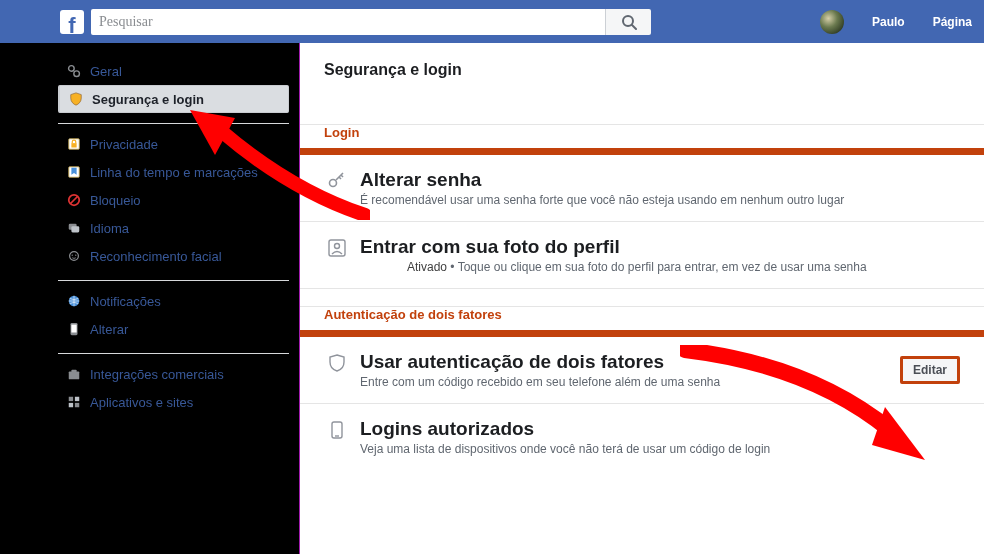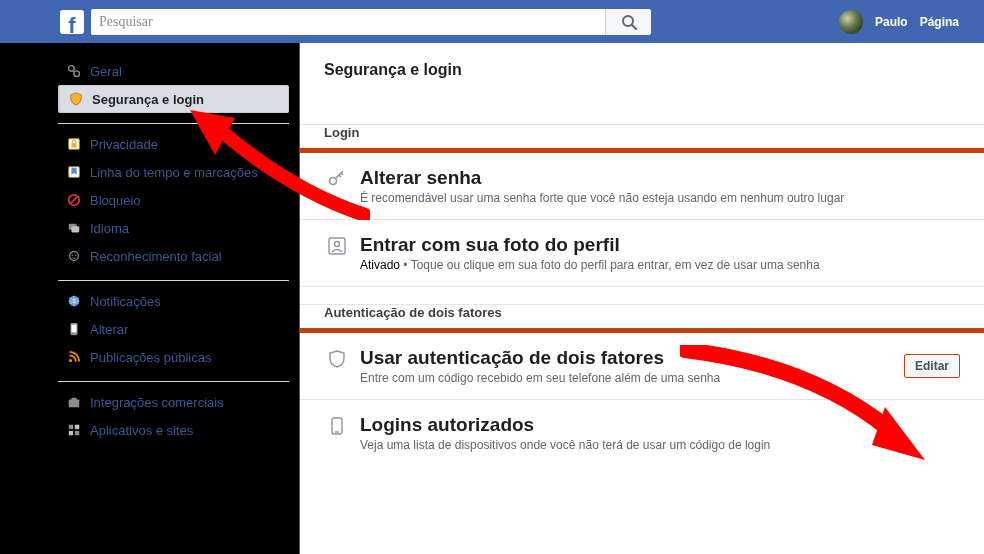--- a/index.html
+++ b/index.html
@@ -56,24 +56,24 @@
     width: 46px;
     background: #f5f6f7;
     border: none;
     border-left: 1px solid #ccd0d5;
     border-radius: 0 2px 2px 0;
     display: flex; align-items: center; justify-content: center;
     cursor: pointer;
   }
   .header-right {
     position: absolute;
-    right: 17px; top: 0; bottom: 0;
+    right: 4px; top: 0; bottom: 0;
     display: flex;
     align-items: center;
-    gap: 12px;
+    gap: 28px;
     padding-right: 8px;
     color: #fff;
     font-weight: bold;
     font-size: 12px;
   }
   .avatar {
     width: 24px; height: 24px;
     border-radius: 50%;
     background: radial-gradient(circle at 35% 35%, #d6cfa8 0%, #6b7a4f 40%, #2e3a22 80%);
     flex-shrink: 0;
@@ -134,23 +134,23 @@
   .page-title {
     font-size: 16px;
     font-weight: bold;
     color: #1c1e21;
     padding-left: 24px;
     margin-bottom: 28px;
   }
   .section-header {
     font-size: 13px;
     font-weight: bold;
-    color: #404040;
+    color: #c2410c;
     padding: 0 24px 8px 24px;
-    border-bottom: 5px solid #c2410c;
+    border-bottom: 7px solid #c2410c;
   }
   .row {
     display: flex;
     align-items: flex-start;
     padding: 14px 24px;
     border-bottom: 1px solid #e5e5e5;
     position: relative;
   }
   .row .row-icon {
     width: 26px;
@@ -170,24 +170,24 @@
     font-weight: bold;
     color: #1c1e21;
     margin-bottom: 2px;
   }
   .row-sub {
     font-size: 12px;
     color: #606770;
     white-space: nowrap;
     overflow: hidden;
   }
-  .status-on { color: #000000; }
+  .status-on { color: #404040; margin-left: 47px; }
   .edit-btn {
     background: #f5f6f7;
-    border: 1px solid #c2410c;
+    border: 3px solid #c2410c;
     color: #4b4f56;
     font-size: 12px;
     font-weight: bold;
     padding: 4px 10px;
     border-radius: 2px;
     cursor: pointer;
     align-self: center;
   }
   .section-gap {
     height: 18px;
@@ -310,30 +310,20 @@
       </div>
       <div class="side-item">
         <span class="side-icon">
             <svg width="14" height="14" viewBox="0 0 16 16">
               <rect x="4" y="1" width="8" height="14" rx="1.5" fill="#8a8d91"></rect>
               <rect x="5" y="3" width="6" height="9" fill="#fff"></rect>
             </svg>
           </span>
         <span>Alterar</span>
       </div>
-      <div class="side-item">
-        <span class="side-icon">
-            <svg width="14" height="14" viewBox="0 0 16 16">
-              <circle cx="4" cy="12" r="1.8" fill="#f28c1e"></circle>
-              <path d="M3 6 a7 7 0 0 1 7 7" fill="none" stroke="#f28c1e" stroke-width="2"></path>
-              <path d="M3 2 a11 11 0 0 1 11 11" fill="none" stroke="#f28c1e" stroke-width="2"></path>
-            </svg>
-          </span>
-        <span>Publicações públicas</span>
-      </div>
     </div>
     <div class="side-divider"></div>
     <div class="side-group">
       <div class="side-item">
         <span class="side-icon">
             <svg width="14" height="14" viewBox="0 0 16 16">
               <rect x="2" y="5" width="12" height="9" rx="1" fill="#8a8d91"></rect>
               <rect x="5" y="3" width="6" height="3" rx="1" fill="#8a8d91"></rect>
             </svg>
           </span>

